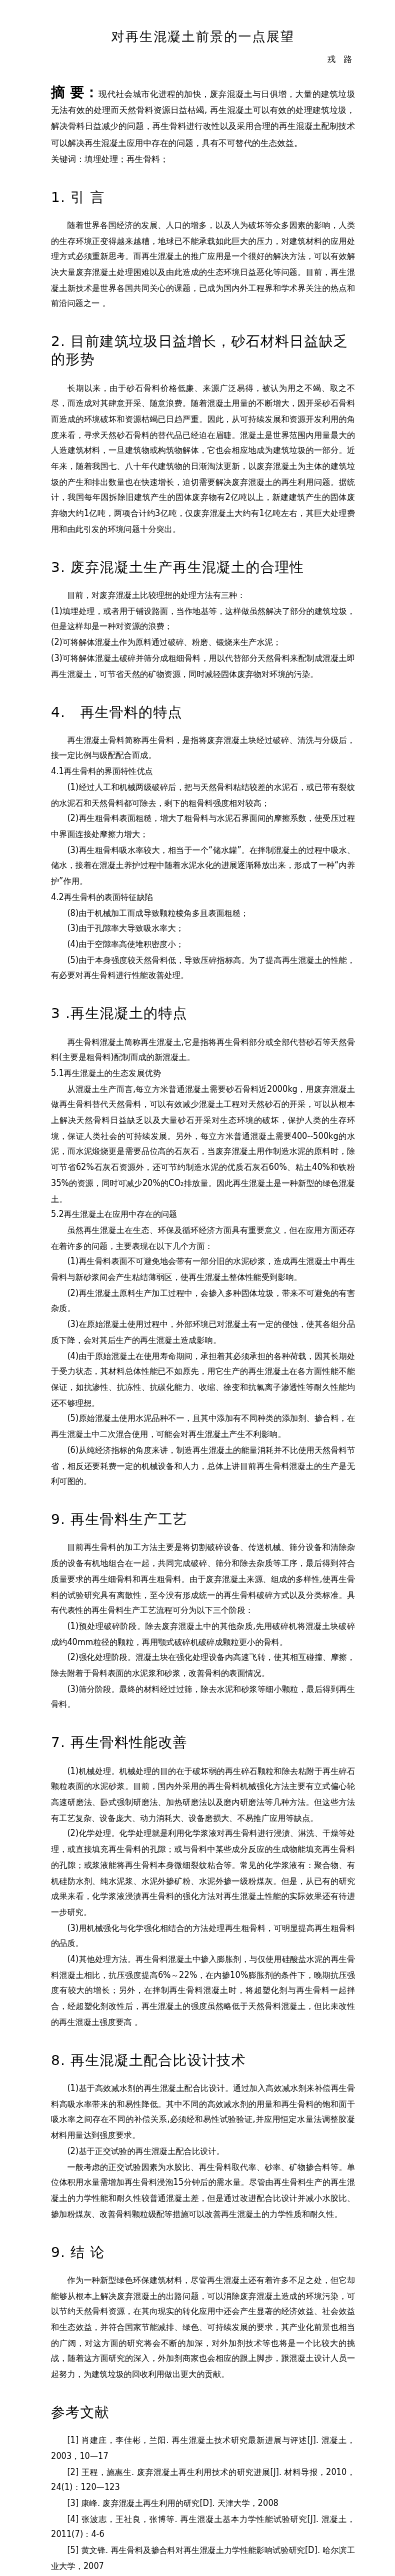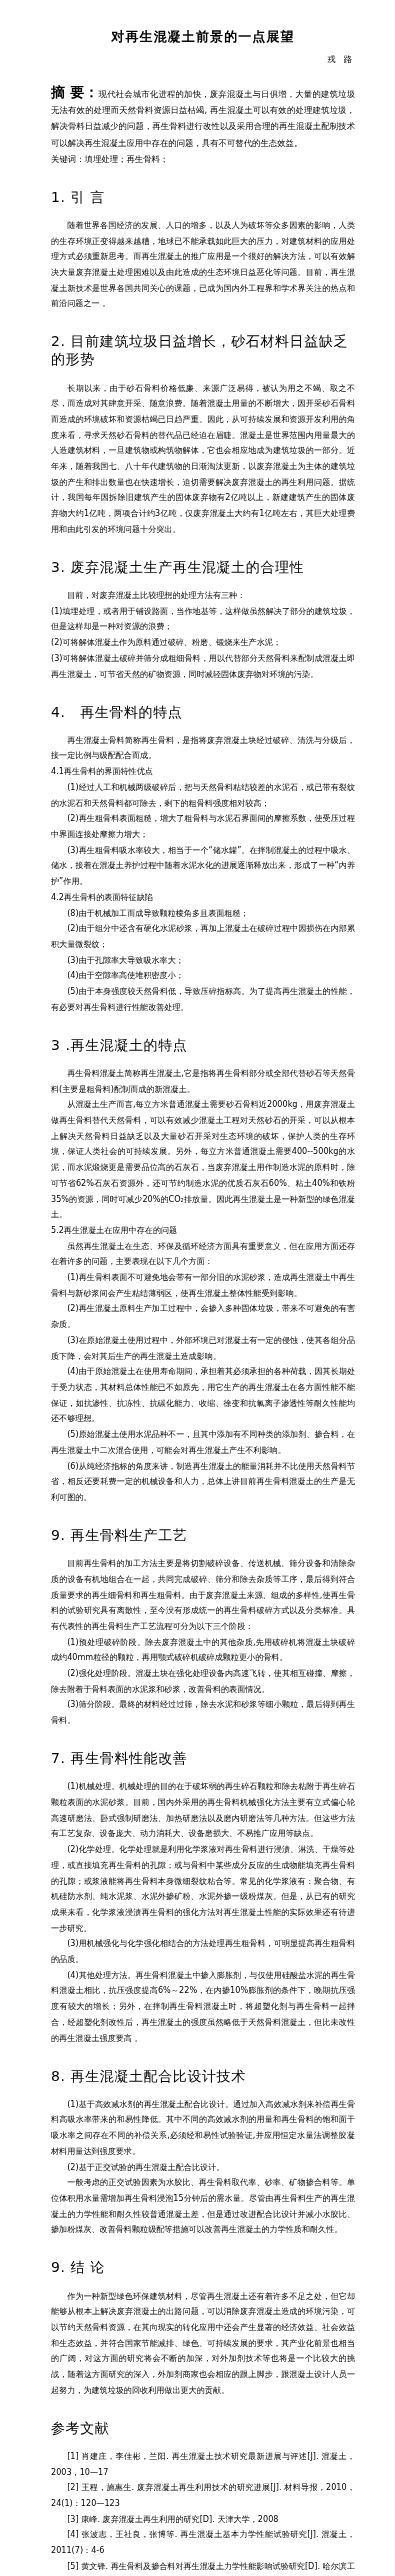--- a/index.html
+++ b/index.html
@@ -8,21 +8,21 @@
     width: 395px;
     height: 2576px;
     overflow: hidden;
     font-family: "DejaVu Sans", "Liberation Sans", sans-serif;
     color: #000000;
   }
   .page { padding: 28px 40px 22.4px 51px; }
   .title {
     text-align: center;
     font-size: 13px;
-    font-weight: bold;
+    font-weight: normal;
     letter-spacing: 1.1px;
   }
   .author {
     text-align: right;
     font-size: 8.4px;
     margin-top: 7.9px;
     letter-spacing: 2.8px;
   }
   .abstract {
     margin-top: 19px;
@@ -66,26 +66,26 @@
       <p class="para flush">(2)可将解体混凝土作为原料通过破碎、粉磨、锻烧来生产水泥；</p>
       <p class="para flush">(3)可将解体混凝土破碎并筛分成粗细骨料，用以代替部分天然骨料来配制成混凝土即再生混凝土，可节省天然的矿物资源，同时减轻固体废弃物对环境的污染。</p>
       <h2 class="sec-heading">4.　再生骨料的特点</h2>
       <p class="para indent">再生混凝土骨料简称再生骨料，是指将废弃混凝土块经过破碎、清洗与分级后，接一定比例与级配配合而成。</p>
       <p class="para flush">4.1再生骨料的界面特性优点</p>
       <p class="para indent">(1)经过人工和机械两级破碎后，把与天然骨料粘结较差的水泥石，或已带有裂纹的水泥石和天然骨料都可除去，剩下的粗骨料强度相对较高；</p>
       <p class="para indent">(2)再生粗骨料表面粗糙，增大了粗骨料与水泥石界面间的摩擦系数，使受压过程中界面连接处摩擦力增大；</p>
       <p class="para indent">(3)再生粗骨料吸水率较大，相当于一个“储水罐”。在拌制混凝土的过程中吸水、储水，接着在混凝土养护过程中随着水泥水化的进展逐渐释放出来，形成了一种“内养护”作用。</p>
       <p class="para flush">4.2再生骨料的表面特征缺陷</p>
       <p class="para indent">(8)由于机械加工而成导致颗粒棱角多且表面粗糙；</p>
-      <p class="para indent">(2)由于组分中还含有硬化水泥砂浆，再加上混凝土在破碎过程中因损伤在内部累积大量微裂纹；</p>
       <p class="para indent">(3)由于孔隙率大导致吸水率大；</p>
       <p class="para indent">(4)由于空隙率高使堆积密度小；</p>
       <p class="para indent">(5)由于本身强度较天然骨料低，导致压碎指标高。为了提高再生混凝土的性能，有必要对再生骨料进行性能改善处理。</p>
       <h2 class="sec-heading">3 .再生混凝土的特点</h2>
       <p class="para indent">再生骨料混凝土简称再生混凝土,它是指将再生骨料部分或全部代替砂石等天然骨料(主要是粗骨料)配制而成的新混凝土。</p>
+      <p class="para flush">5.1再生混凝土的生态发展优势</p>
       <p class="para indent">从混凝土生产而言,每立方米普通混凝土需要砂石骨料近2000kg，用废弃混凝土做再生骨料替代天然骨料，可以有效减少混凝土工程对天然砂石的开采，可以从根本上解决天然骨料日益缺乏以及大量砂石开采对生态环境的破坏，保护人类的生存环境，保证人类社会的可持续发展。另外，每立方米普通混凝土需要400--500kg的水泥，而水泥煅烧更是需要品位高的石灰石，当废弃混凝土用作制造水泥的原料时，除可节省62%石灰石资源外，还可节约制造水泥的优质石灰石60%、粘土40%和铁粉35%的资源，同时可减少20%的CO₂排放量。因此再生混凝土是一种新型的绿色混凝土。</p>
       <p class="para flush">5.2再生混凝土在应用中存在的问题</p>
       <p class="para indent">虽然再生混凝土在生态、环保及循环经济方面具有重要意义，但在应用方面还存在着许多的问题，主要表现在以下几个方面：</p>
       <p class="para indent">(1)再生骨料表面不可避免地会带有一部分旧的水泥砂浆，造成再生混凝土中再生骨料与新砂浆间会产生粘结薄弱区，使再生混凝土整体性能受到影响。</p>
       <p class="para indent">(2)再生混凝土原料生产加工过程中，会掺入多种固体垃圾，带来不可避免的有害杂质。</p>
       <p class="para indent">(3)在原始混凝土使用过程中，外部环境已对混凝土有一定的侵蚀，使其各组分品质下降，会对其后生产的再生混凝土造成影响。</p>
       <p class="para indent">(4)由于原始混凝土在使用寿命期间，承担着其必须承担的各种荷载，因其长期处于受力状态，其材料总体性能已不如原先，用它生产的再生混凝土在各方面性能不能保证，如抗渗性、抗冻性、抗碳化能力、收缩、徐变和抗氯离子渗透性等耐久性能均还不够理想。</p>
       <p class="para indent">(5)原始混凝土使用水泥品种不一，且其中添加有不同种类的添加剂、掺合料，在再生混凝土中二次混合使用，可能会对再生混凝土产生不利影响。</p>
       <p class="para indent">(6)从纯经济指标的角度来讲，制造再生混凝土的能量消耗并不比使用天然骨料节省，相反还要耗费一定的机械设备和人力，总体上讲目前再生骨料混凝土的生产是无利可图的。</p>
       <h2 class="sec-heading">9. 再生骨料生产工艺</h2>

